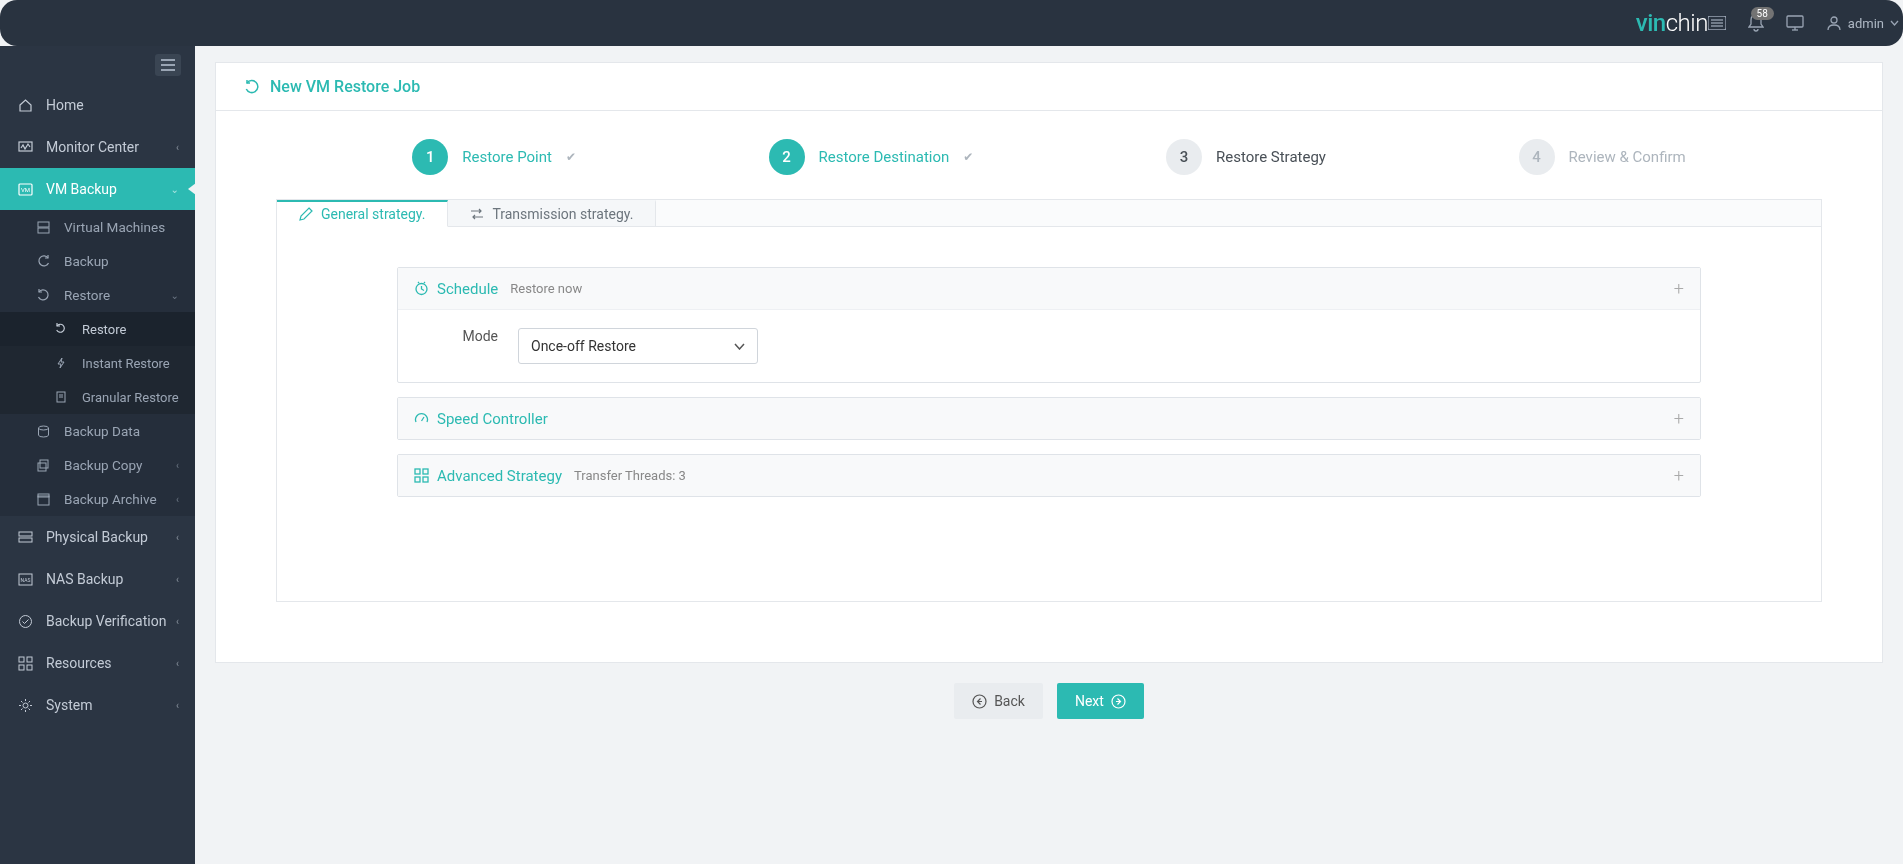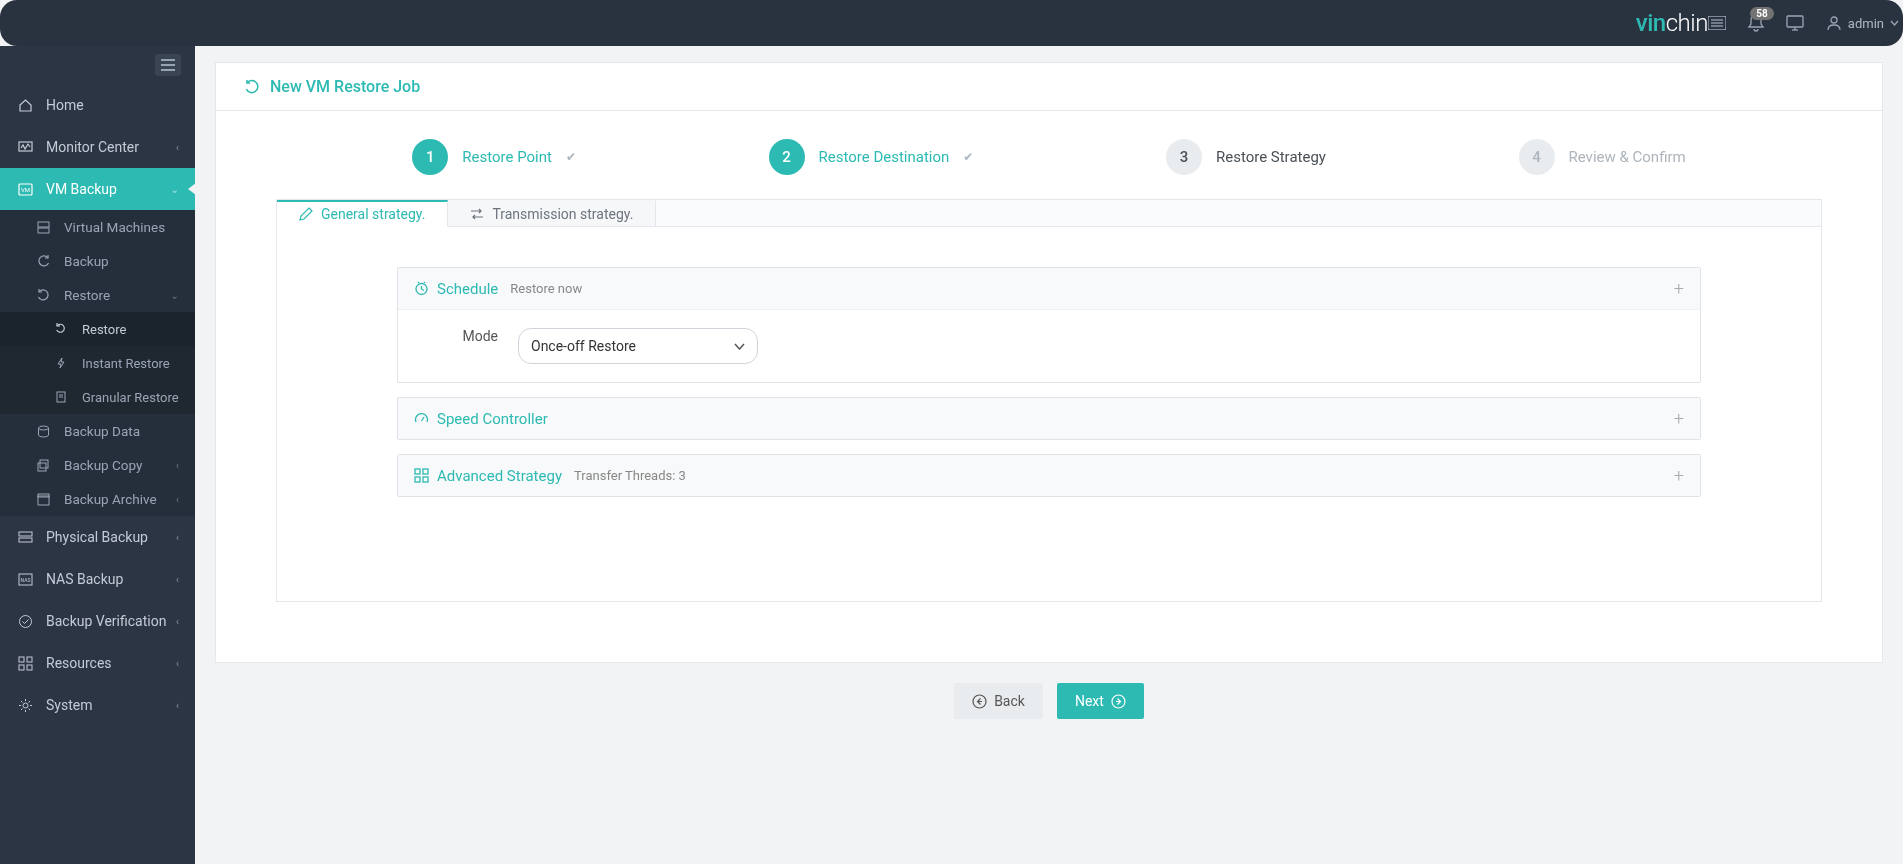--- a/index.html
+++ b/index.html
@@ -4,21 +4,21 @@
 <style>
 * { margin: 0; padding: 0; box-sizing: border-box; font-family: -apple-system, BlinkMacSystemFont, "Segoe UI", Roboto, "Helvetica Neue", Arial, sans-serif; }
 body { background: #f1f3f5; color: #333; font-size: 14px; }
 
 
 .header { background: #293340; height: 46px; display: flex; align-items: center; padding: 0 4px; justify-content: flex-end; border-radius: 17px; }
 .logo { color: #fff; font-size: 24px; font-weight: 300; letter-spacing: -0.5px; }
 .logo .vin { color: #2cbab2; font-weight: 500; }
 .header-right { display: flex; align-items: center; gap: 22px; color: #aeb8c4; }
 .header-icon { cursor: pointer; display: flex; align-items: center; position: relative; }
-.badge { background: #737373; color: #fff; font-size: 10px; border-radius: 9px; padding: 1px 6px; position: absolute; top: -7px; right: -10px; font-weight: 700; }
+.badge { background: #737373; color: #fff; font-size: 10px; border-radius: 9px; padding: 1px 6px; position: absolute; top: -7px; right: -10px; font-weight: 400; }
 .user-menu { display: flex; align-items: center; gap: 6px; cursor: pointer; font-size: 13px; }
 
 
 .layout { display: flex; min-height: calc(100vh - 46px); }
 
 
 .sidebar { width: 195px; background: #2b3543; color: #9aa5b4; flex-shrink: 0; }
 .sidebar-toggle { height: 38px; display: flex; align-items: center; justify-content: flex-end; padding-right: 14px; background: #2b3543; }
 .hamburger { width: 26px; height: 22px; background: #3a4553; border-radius: 3px; display: flex; flex-direction: column; justify-content: center; align-items: center; gap: 3px; cursor: pointer; }
 .hamburger span { width: 14px; height: 2px; background: #9aa5b4; }
@@ -61,21 +61,21 @@
 
 
 .acc { border: 1px solid #dfe3e8; border-radius: 2px; margin-bottom: 14px; background: #fff; }
 .acc-head { padding: 10px 16px; background: #f8f9fa; display: flex; align-items: center; cursor: pointer; }
 .acc-title { color: #2cbab2; font-size: 15px; display: flex; align-items: center; gap: 8px; }
 .acc-sub { color: #888; font-size: 13px; margin-left: 12px; }
 .acc-plus { margin-left: auto; color: #aaa; font-size: 18px; font-weight: 300; }
 .acc-body { padding: 18px 40px; border-top: 1px solid #eef0f3; }
 .form-row { display: flex; gap: 20px; }
 .form-label { width: 60px; text-align: right; color: #555; font-size: 14px; }
-.form-select { flex: 0 0 240px; height: 36px; border: 1px solid #d0d5db; border-radius: 13px; padding: 0 12px; background: #fff; display: flex; align-items: center; justify-content: space-between; cursor: pointer; font-size: 14px; color: #333; }
+.form-select { flex: 0 0 240px; height: 36px; border: 1px solid #d0d5db; border-radius: 3px; padding: 0 12px; background: #fff; display: flex; align-items: center; justify-content: space-between; cursor: pointer; font-size: 14px; color: #333; }
 
 
 .footer-btns { display: flex; justify-content: center; gap: 14px; padding: 20px 0 14px; }
 .btn { height: 36px; padding: 0 18px; border: none; border-radius: 2px; font-size: 14px; cursor: pointer; display: flex; align-items: center; gap: 7px; }
 .btn-back { background: #e9ecef; color: #555; }
 .btn-next { background: #2cbab2; color: #fff; }
 
 svg { display: block; }
 </style>
 </head>

